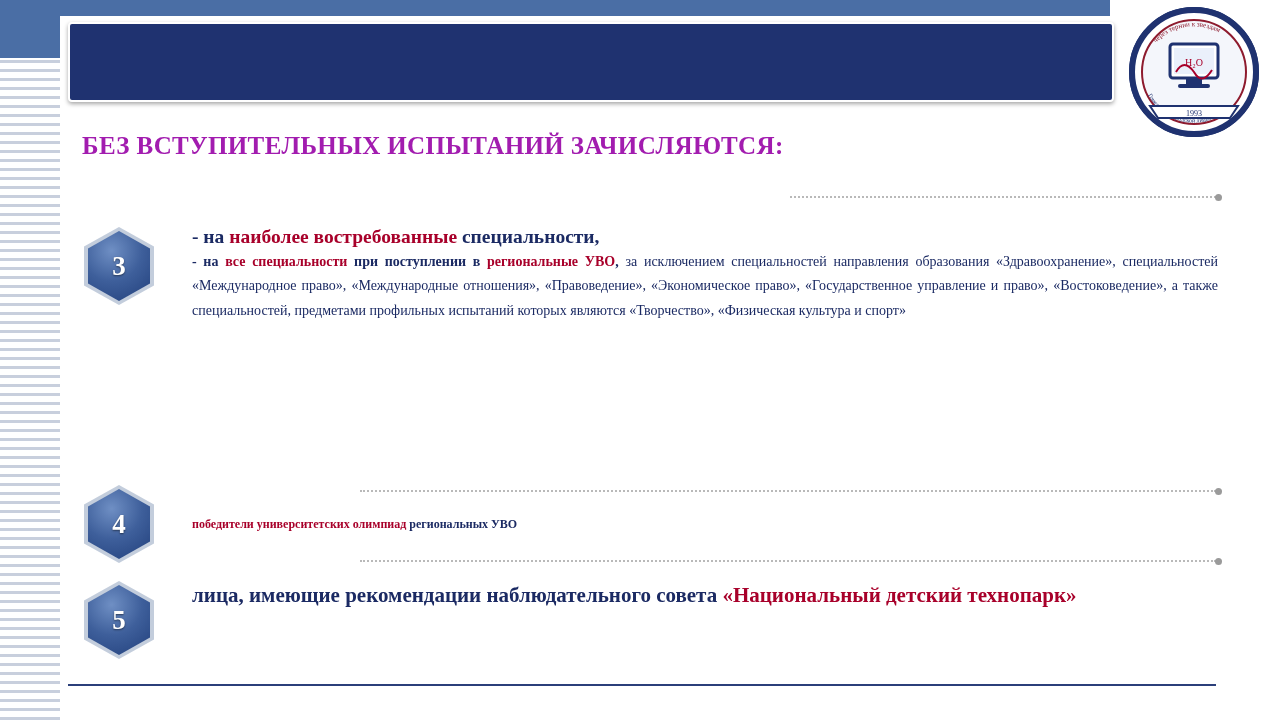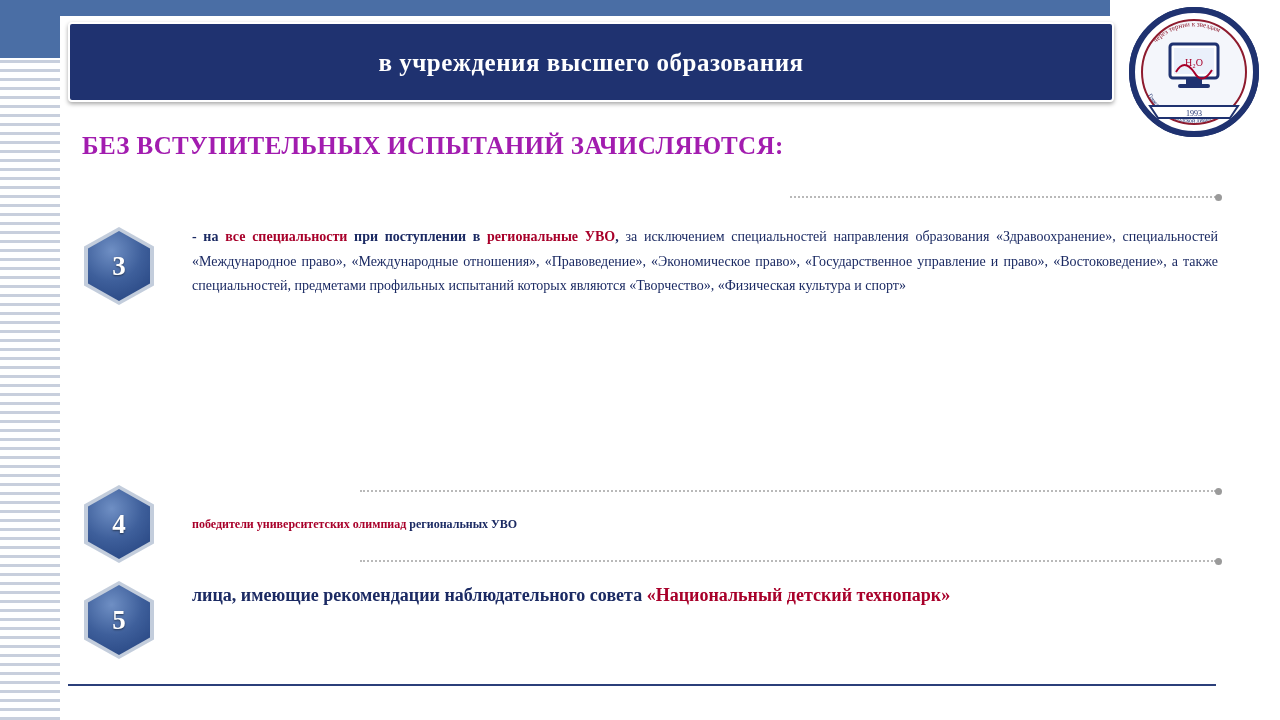--- a/index.html
+++ b/index.html
@@ -159,21 +159,21 @@
     margin-top: 0;
   }
   .item4 {
     left: 192px; top: 512px; width: 1026px;
     font-weight: bold;
     font-size: 12px;
   }
   .item5 {
     left: 192px; top: 583px; width: 1026px;
     font-weight: bold;
-    font-size: 18px;
+    font-size: 21px;
     line-height: 25px;
     text-align: justify;
   }
 
   .red { color: #a8002a; }
   .dark { color: #1b2a63; }
   .nb { font-weight: normal; }
 
   
   .bottom-rule {
@@ -186,21 +186,20 @@
 </head>
 <body>
 
 <div class="left-band">
   <div class="top-block"></div>
   <div class="stripes"></div>
 </div>
 <div class="top-band"></div>
 
 <div class="title-box">
-  <div class="title-line">в учреждения высшего образования</div>
 </div>
 
 <div class="logo">
   <svg viewBox="0 0 164 146" width="164" height="146" xmlns="http://www.w3.org/2000/svg">
     <circle cx="82" cy="70" r="64" fill="#ffffff" stroke="#1f3270" stroke-width="2"></circle>
     <circle cx="82" cy="70" r="62" fill="none" stroke="#1f3270" stroke-width="6"></circle>
     <circle cx="82" cy="70" r="52" fill="#f4f6fb" stroke="#8e1b2e" stroke-width="2"></circle>
     <path id="arcTop" d="M 36 52 A 52 52 0 0 1 128 52" fill="none"></path>
     <text font-family="'Liberation Serif', serif" font-size="7" fill="#8e1b2e">
       <textPath href="#arcTop" startOffset="12%">через тернии к звездам</textPath>
@@ -227,20 +226,23 @@
 <div class="sep sep1"></div>
 <div class="sep sep2"></div>
 <div class="sep sep3"></div>
 
 <div class="hex hex3">
   <div class="shape-outer"></div>
   <div class="shape"></div>
   <div class="num">3</div>
 </div>
 <div class="item-text item3">
+  <div class="lead">
+    <span class="dark">- на </span><span class="red">наиболее востребованные</span><span class="dark"> специальности,</span>
+  </div>
   <div class="body">
     <span class="dark" style="font-weight:bold">- на </span><span class="red" style="font-weight:bold">все специальности</span><span class="dark" style="font-weight:bold"> при поступлении в </span><span class="red" style="font-weight:bold">региональные УВО</span><span class="dark" style="font-weight:bold">,</span>
     <span class="dark nb">за исключением специальностей направления образования «Здравоохранение», специальностей «Международное право», «Международные отношения», «Правоведение», «Экономическое право», «Государственное управление и право», «Востоковедение», а также специальностей, предметами профильных испытаний которых являются «Творчество», «Физическая культура и спорт»</span>
   </div>
 </div>
 
 <div class="hex hex4">
   <div class="shape-outer"></div>
   <div class="shape"></div>
   <div class="num">4</div>

